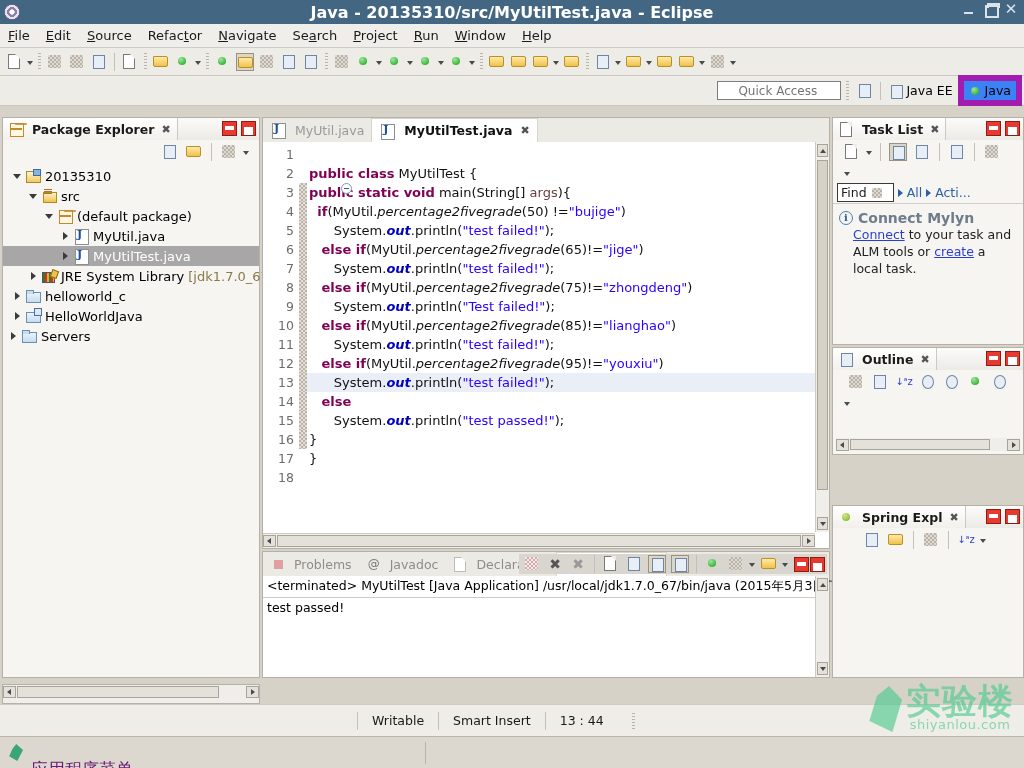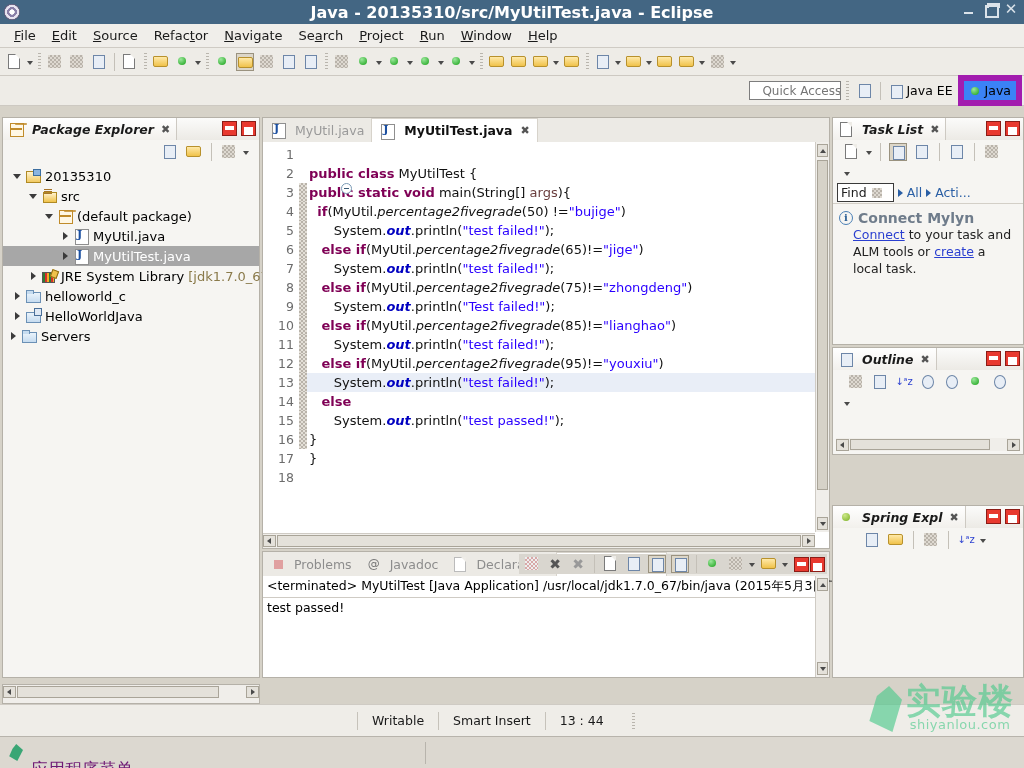--- a/index.html
+++ b/index.html
@@ -40,21 +40,20 @@
   .tb-btn.min::after { content:""; position:absolute; left:2px; bottom:3px; width:9px; height:2px; background:#dbe3ea; }
   .tb-btn.max::after { content:""; position:absolute; left:2px; top:2px; width:10px; height:9px; border:2px solid #dbe3ea; }
   .tb-btn.max::before { content:""; position:absolute; left:4px; top:0px; width:9px; height:3px; border:2px solid #dbe3ea; border-bottom:none; }
   .tb-btn.close { color:#dbe3ea; font-size:15px; line-height:13px; text-align:center; font-weight:500;}
 
   
   .menubar {
     height: 24px; background: #f0eeea;
     display: flex; align-items: center;
     border-bottom: 1px solid #cfcbc4;
-    padding-left: 6px;
   }
   .menu-item {
     padding: 2px 8px; font-size: 13px; color: #1a1a1a;
     font-family: "DejaVu Sans", "Liberation Sans", sans-serif;
   }
   .menu-item u { text-decoration: underline; }
 
   
   .toolbar {
     height: 28px; background: #eeece7;
@@ -80,39 +79,38 @@
     background: repeating-conic-gradient(#b9b3aa 0 25%, #ded9d1 0 50%) 0 0/4px 4px;}
   .g-redsq{position:absolute;left:3px;top:4px;width:11px;height:11px;background:#d33;}
 
   
   .qarow {
     height: 30px; background: #eeece7; display:flex; align-items:center;
     justify-content: flex-end; padding-right: 2px; border-bottom:1px solid #cdc9c2;
     position: relative;
   }
   .qa-input {
-    width: 92px; height: 19px; background:#fff; border:1px solid #7d7d7d;
-    font-size: 12px; color:#6f6f6f; padding-left:12px; line-height:17px;
+    width: 124px; height: 19px; background:#fff; border:1px solid #7d7d7d;
+    font-size: 12px; color:#6f6f6f; padding-left:20px; line-height:17px;
     font-family:"DejaVu Sans","Liberation Sans",sans-serif;
   }
   .qa-sep{width:3px;height:20px;margin:0 5px;background:repeating-linear-gradient(to bottom,#b9b5ad 0 1px,transparent 1px 3px);}
   .persp-btn { display:flex; align-items:center; gap:3px; padding:2px 5px 2px 3px; font-size:12.5px; }
   .persp-btn.active { background:#3b82f6; border:6px solid #a21caf; }
   .persp-ico{width:15px;height:15px;position:relative;display:inline-block;}
 
   
   .main { position:absolute; top:117px; left:0; right:0; bottom:64px; }
 
   
   .panel { position:absolute; background:#f6f5f2; border:1px solid #b5b1a8; }
   .panel-head {
     height: 22px; display:flex; align-items:center;
     background: linear-gradient(to bottom,#fbfbfa,#eceae5);
     position:relative;
-    font-style:italic;
   }
   .panel-tab {
     display:flex;align-items:center;gap:4px;height:22px;padding:0 6px 0 5px;
     background:linear-gradient(to bottom,#ffffff,#f2f0ec);
     border-right:1px solid #cdc9c2; font-size:12.5px;font-weight:bold;color:#1a1a1a;
   }
   .panel-title-text{font-size:12.5px;font-weight:bold;}
   .close-x { font-size:11px; color:#555; margin-left:3px; }
   .panel-btns{position:absolute;right:3px;top:3px;display:flex;gap:4px;}
   .pbtn{width:15px;height:15px;background:#e8392f;border:1px solid #8c1c16;position:relative;}

